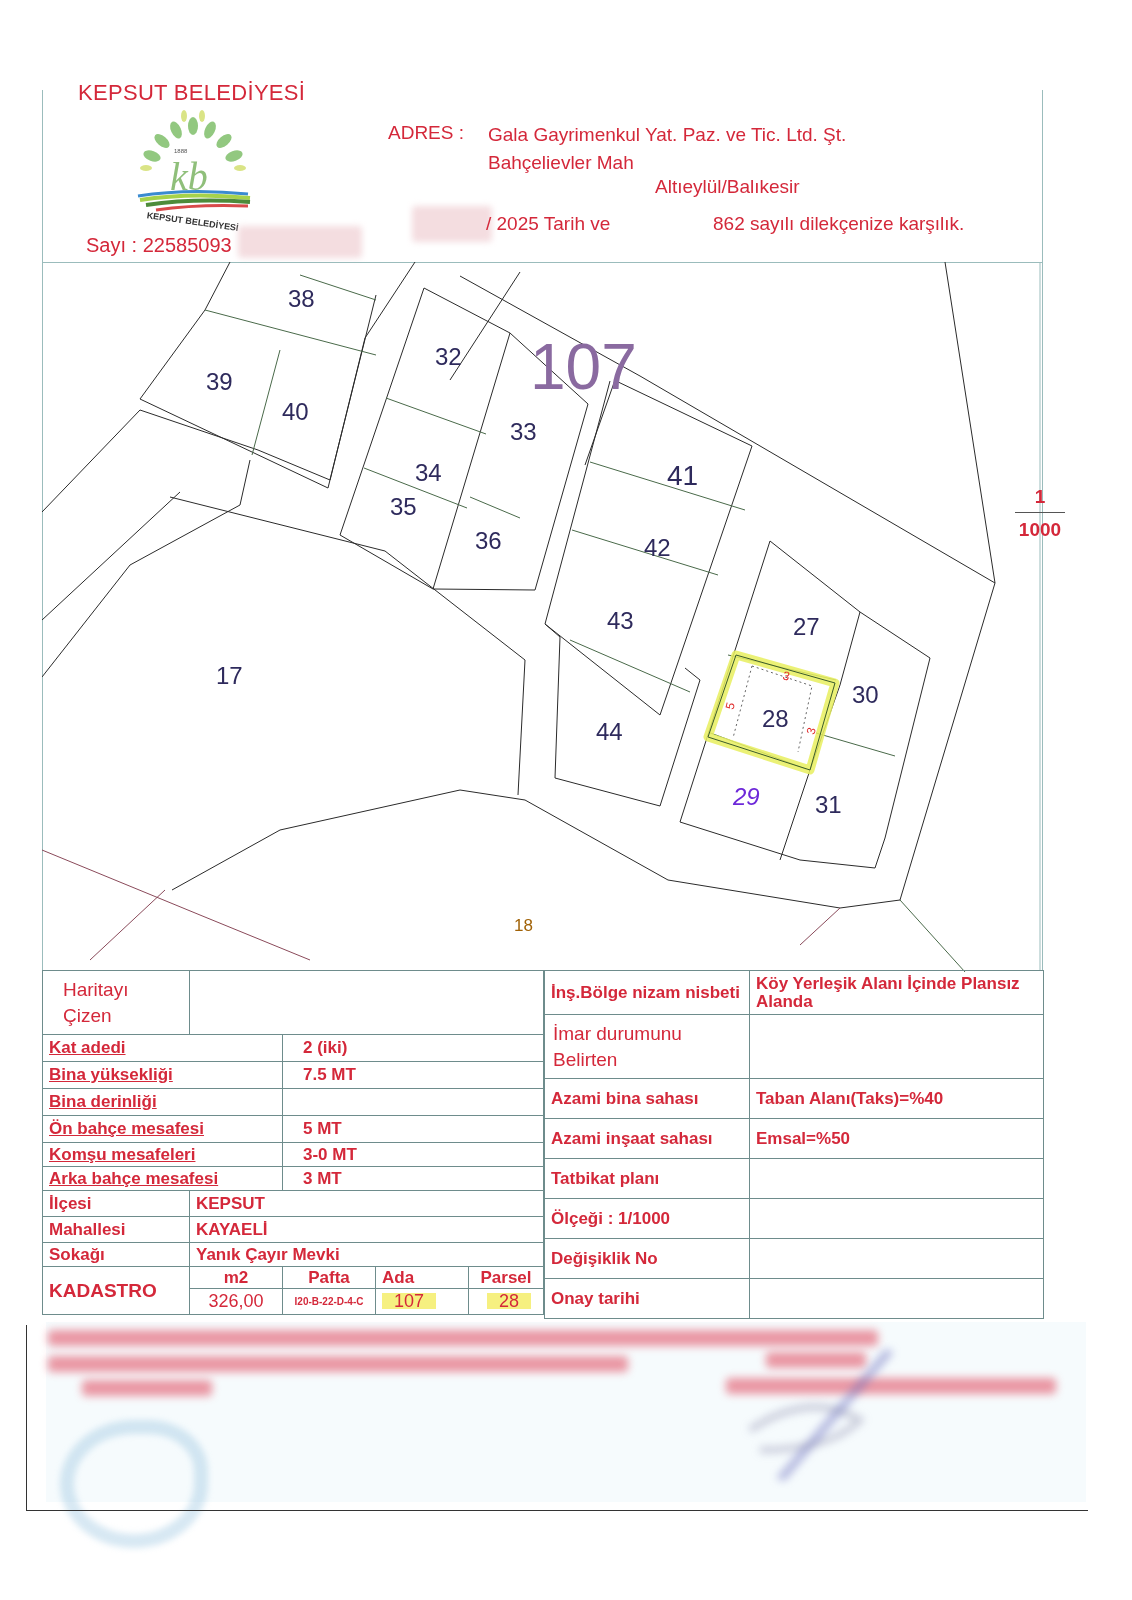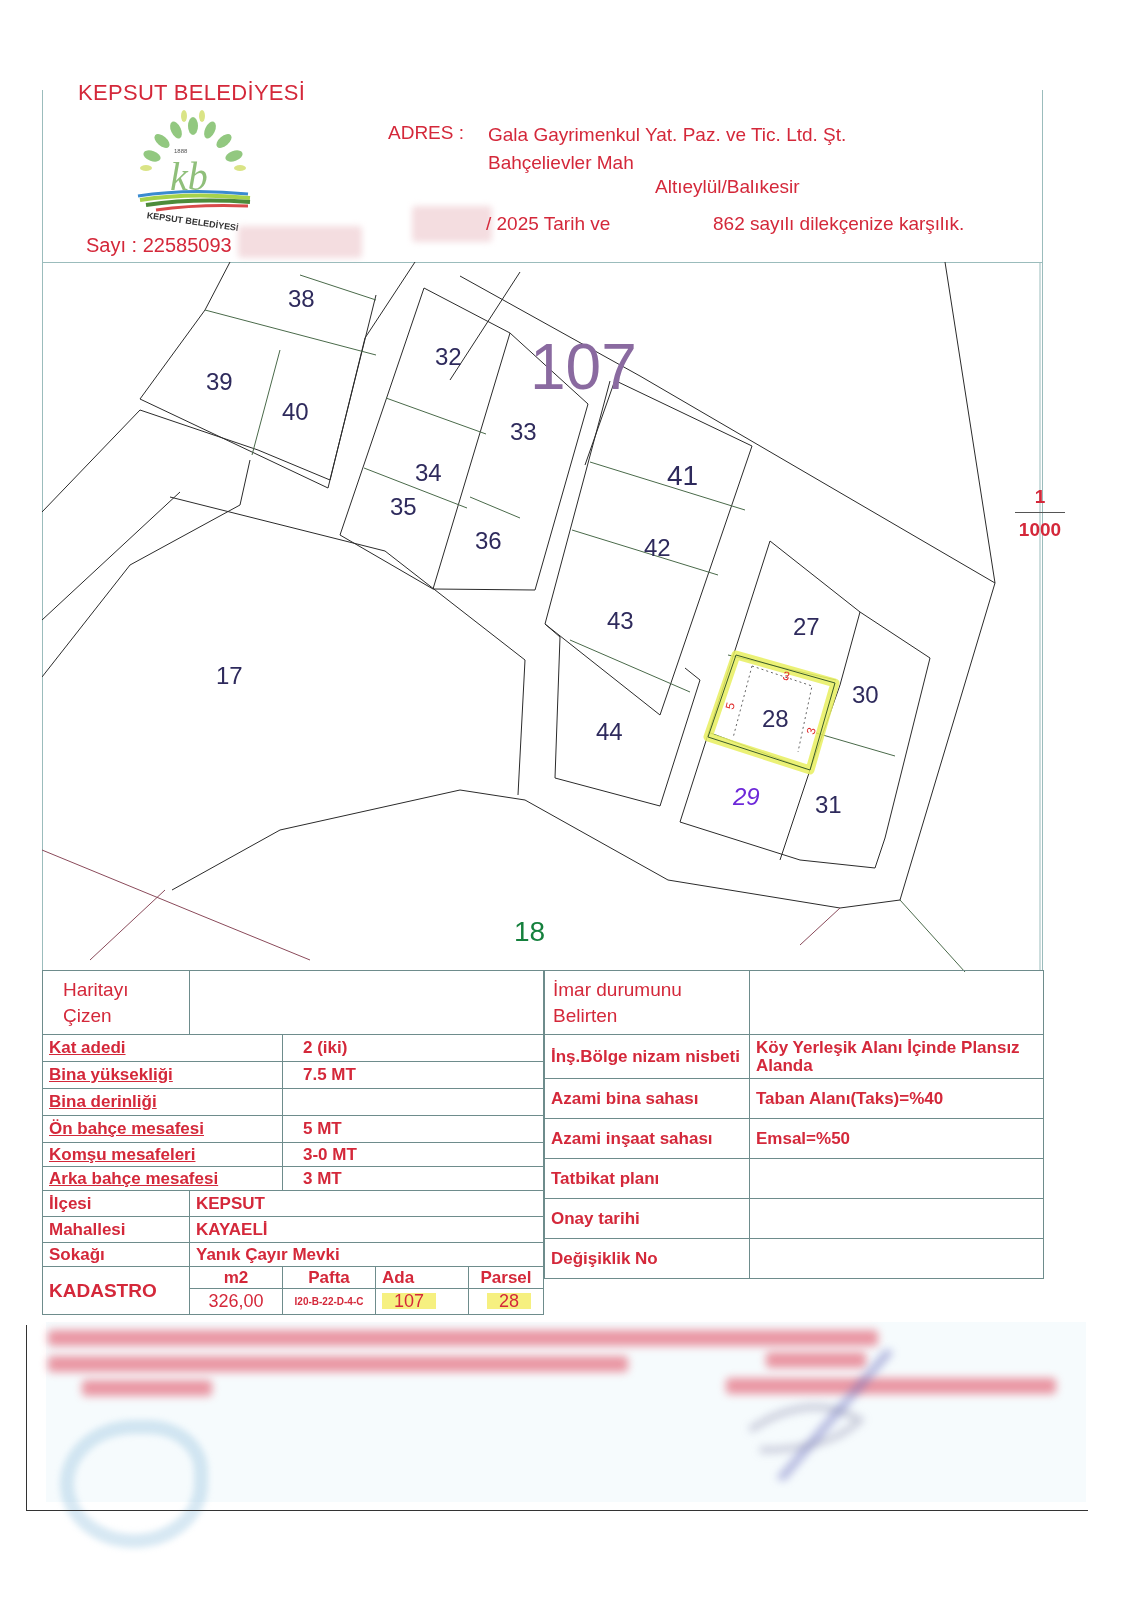--- a/index.html
+++ b/index.html
@@ -144,21 +144,21 @@
 <div class="abs" style="left:667px; top:460px; font-size:28px; color:#2e2a5c;">41</div>
 <div class="abs" style="left:644px; top:534px; font-size:24px; color:#2e2a5c;">42</div>
 <div class="abs" style="left:607px; top:607px; font-size:24px; color:#2e2a5c;">43</div>
 <div class="abs" style="left:596px; top:718px; font-size:24px; color:#2e2a5c;">44</div>
 <div class="abs" style="left:793px; top:613px; font-size:24px; color:#2e2a5c;">27</div>
 <div class="abs" style="left:762px; top:705px; font-size:24px; color:#2e2a5c;">28</div>
 <div class="abs" style="left:733px; top:783px; font-size:24px; color:#6d28d9;font-style:italic;">29</div>
 <div class="abs" style="left:852px; top:681px; font-size:24px; color:#2e2a5c;">30</div>
 <div class="abs" style="left:815px; top:791px; font-size:24px; color:#2e2a5c;">31</div>
 <div class="abs" style="left:216px; top:662px; font-size:24px; color:#2e2a5c;">17</div>
-<div class="abs" style="left:514px; top:916px; font-size:28px; color:#15803d;">18</div>
+<div class="abs" style="left:514px; top:916px; font-size:17px; color:#a16207;">18</div>
 
 <div class="abs" style="left:783px; top:669px; font-size:12px; color:#e02a2a; transform:rotate(15deg);">3</div>
 <div class="abs" style="left:727px; top:699px; font-size:12px; color:#e02a2a; transform:rotate(-75deg);">5</div>
 <div class="abs" style="left:808px; top:724px; font-size:12px; color:#e02a2a; transform:rotate(-75deg);">3</div>
 
 <div class="abs red scale">
   <div>1</div>
   <div class="bar"></div>
   <div>1000</div>
 </div>
@@ -219,49 +219,53 @@
     <td style="text-align:center; font-size:18px; font-weight:normal;">326,00</td>
     <td class="pafta" style="text-align:center;">I20-B-22-D-4-C</td>
     <td style="font-weight:normal; font-size:18px;"><span class="hl">107</span></td>
     <td style="font-weight:normal; font-size:18px; padding-left:18px;"><span class="hl">28</span></td>
   </tr>
 </tbody>
   </table>
 
 <table class="form right-table">
   <tbody>
-      <tr style="height:64px;">
+      <tr style="height:44px;">
+    <td>İnş.Bölge nizam nisbeti</td>
+    <td style="line-height:18px;">Köy Yerleşik Alanı İçinde Plansız Alanda</td>
+  </tr>
+  <tr style="height:64px;">
     <td style="width:190px; font-size:19px; font-weight:normal; line-height:26px; padding-left:8px;">
       <div>İmar durumunu</div>
       <div>Belirten</div>
     </td>
     <td></td>
   </tr>
-  <tr style="height:44px;">
-    <td>İnş.Bölge nizam nisbeti</td>
-    <td style="line-height:18px;">Köy Yerleşik Alanı İçinde Plansız Alanda</td>
-  </tr>
   <tr style="height:40px;">
     <td>Azami bina sahası</td>
     <td>Taban Alanı(Taks)=%40</td>
   </tr>
   <tr style="height:40px;">
     <td>Azami inşaat sahası</td>
     <td>Emsal=%50</td>
   </tr>
   <tr style="height:40px;">
     <td>Tatbikat planı</td>
     <td></td>
   </tr>
   <tr style="height:40px;">
+    <td>Ölçeği : 1/1000</td>
+    <td></td>
+  </tr>
+  <tr style="height:40px;">
+    <td>Değişiklik No</td>
+    <td></td>
+  </tr>
+  <tr style="height:40px;">
     <td>Onay tarihi</td>
-    <td></td>
-  </tr>
-  <tr style="height:40px;">
-    <td>Değişiklik No</td>
     <td></td>
   </tr>
 </tbody>
   </table>
 
 <div class="abs signature-area"></div>
 <div class="abs blurred-notes">
   <div class="line" style="left:2px; top:8px; width:830px;"></div>
   <div class="line" style="left:2px; top:34px; width:580px;"></div>
   <div class="line" style="left:36px; top:58px; width:130px;"></div>

